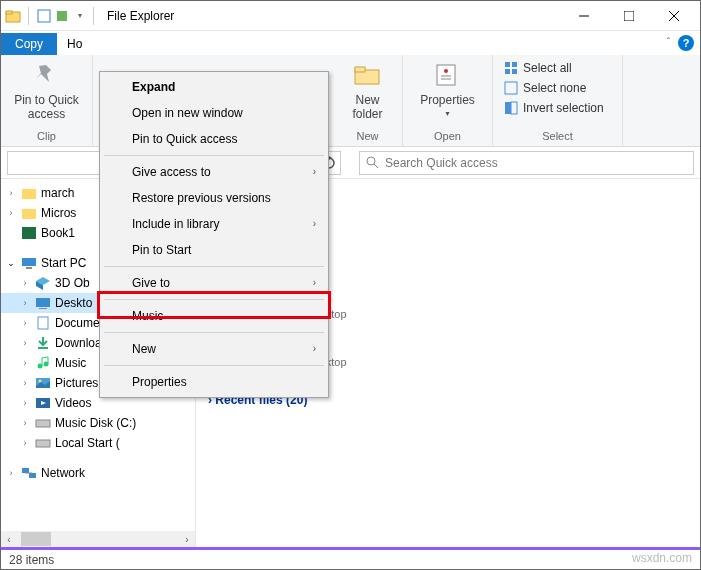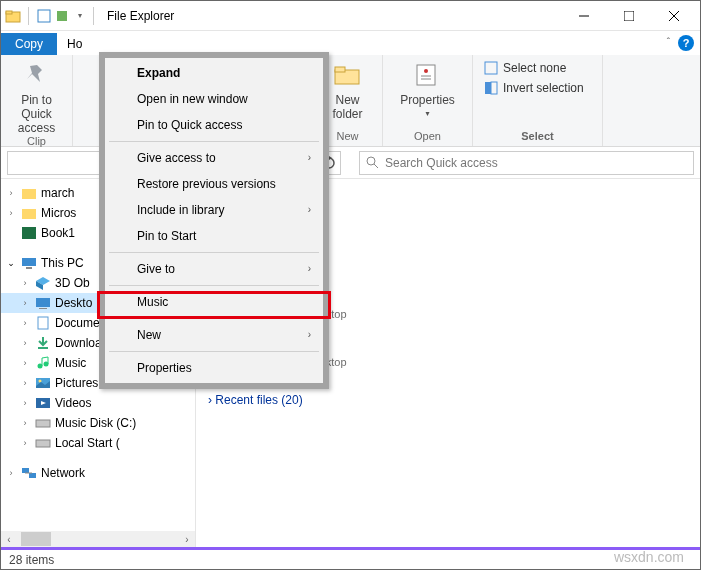--- a/index.html
+++ b/index.html
@@ -36,22 +36,22 @@
 .tree-ico { width: 16px; height: 16px; display: flex; align-items: center; justify-content: center; }
 .content { flex: 1; padding: 8px 12px; overflow: hidden; }
 .group-hdr { color: #003399; font-size: 12px; margin: 6px 0; }
 .group-hdr .count { color: #555; }
 .file-item { display: flex; align-items: center; gap: 10px; padding: 6px 10px; }
 .file-ico { width: 36px; height: 36px; }
 .file-info { display: flex; flex-direction: column; }
 .file-name { font-size: 12px; color: #000; }
 .file-sub { font-size: 11px; color: #6d6d6d; }
 .statusbar { height: 22px; border-top: 3px solid #8b5cf6; display: flex; align-items: center; padding: 0 8px; font-size: 11px; color: #444; }
-.watermark { position: absolute; right: 16px; bottom: 4px; font-size: 14px; color: #bbb; }
-.context-menu { position: absolute; left: 98px; top: 51px; width: 230px; background: #f2f2f2; border: 6px solid #a3a3a3; box-shadow: 2px 2px 4px rgba(0,0,0,0.25); z-index: 100; padding: 2px; }
+.watermark { position: absolute; right: 8px; bottom: 4px; font-size: 12px; color: #bbb; }
+.context-menu { position: absolute; left: 98px; top: 70px; width: 230px; background: #f2f2f2; border: 1px solid #a3a3a3; box-shadow: 2px 2px 4px rgba(0,0,0,0.25); z-index: 100; padding: 2px; }
 .ctx-item { padding: 6px 24px 6px 30px; font-size: 12px; color: #000; position: relative; background:#f2f2f2; }
 .ctx-item .sub-arrow { position: absolute; right: 10px; top: 7px; color: #555; font-size: 10px; }
 .ctx-sep { height: 1px; background: #d0d0d0; margin: 3px 2px; }
 .ctx-highlight { position: absolute; left: 96px; top: 290px; width: 234px; height: 28px; border: 3px solid #e3000f; z-index: 101; pointer-events:none; }
 .scroll-h { position:absolute; bottom:0; left:0; right:0; height:16px; background:#f0f0f0; display:flex; align-items:center; }
 .scroll-h .thumb{ width:30px; height:14px; background:#cdcdcd; margin-left:4px;}
 .scroll-h .arrow{ width:16px; text-align:center; color:#666; font-size:10px;}
 .scroll-h .spacer{flex:1;}
 svg { display: block; }
 </style>
@@ -102,21 +102,21 @@
 </div>
 
 <div class="tabs">
   <div class="tab-file">Copy</div>
   <div class="tab-home">Ho</div>
   <span class="chev-up">ˆ</span>
   <div class="help-icon">?</div>
 </div>
 
 <div class="ribbon">
-  <div class="ribbon-group" style="width:72px;">
+  <div class="ribbon-group" style="width:92px;">
     <div class="rb-big">
       <span class="rb-ico">
         <svg width="26" height="26">
             <path d="M13 3 L18 8 L14 12 L16 20 L8 12 L3 17 L8 11 L6 4 Z" fill="#9aa1a9"></path>
           </svg>
       </span>
       <span style="white-space:pre-line;">Pin to Quick
 access</span>
     </div>
     <div class="ribbon-group-label">Clip</div>
@@ -148,36 +148,47 @@
       <span>Properties</span>
       <span style="font-size:8px;color:#555;">▾</span>
     </div>
     <div class="ribbon-group-label">Open</div>
   </div>
   <div class="ribbon-group" style="width:130px; align-items:flex-start;">
     <div class="rb-row">
       <div class="rb-row-item">
         <span class="rb-small-ico">
             <svg width="14" height="14">
+              <rect x="1" y="1" width="5" height="5" fill="#4a90d9"></rect>
+              <rect x="8" y="1" width="5" height="5" fill="#4a90d9"></rect>
+              <rect x="1" y="8" width="5" height="5" fill="#4a90d9"></rect>
+              <rect x="8" y="8" width="5" height="5" fill="#4a90d9"></rect>
+            </svg>
+          </span>
+        <span>Select all</span>
+      </div>
+      <div class="rb-row-item">
+        <span class="rb-small-ico">
+            <svg width="14" height="14">
               <rect x="1" y="1" width="12" height="12" fill="none" stroke="#4a90d9"></rect>
             </svg>
           </span>
         <span>Select none</span>
       </div>
       <div class="rb-row-item">
         <span class="rb-small-ico">
             <svg width="14" height="14">
               <rect x="1" y="1" width="6" height="12" fill="#4a90d9"></rect>
               <rect x="7" y="1" width="6" height="12" fill="none" stroke="#4a90d9"></rect>
             </svg>
           </span>
         <span>Invert selection</span>
       </div>
     </div>
-    <div class="ribbon-group-label" style="align-self:center;font-weight:bold;">Select</div>
+    <div class="ribbon-group-label" style="align-self:center;">Select</div>
   </div>
 </div>
 
 <div class="addr-bar">
   <div class="addr-path"></div>
   <div class="addr-ctrl">˅</div>
   <div class="addr-ctrl">
     <svg width="14" height="14">
         <path d="M7 2 A5 5 0 1 1 2 7" fill="none" stroke="#555" stroke-width="1.5"></path>
         <path d="M7 0 L7 4 L10 2 Z" fill="#555"></path>
@@ -225,21 +236,21 @@
       </div>
     <div style="height:10px;"></div>
     <div class="tree-item">
         <span class="tree-arrow" style="color:#000;">⌄</span>
         <span class="tree-ico">
           <svg width="16" height="14">
             <rect x="1" y="2" width="14" height="8" fill="#3b8bd0"></rect>
             <rect x="5" y="11" width="6" height="2" fill="#888"></rect>
           </svg>
         </span>
-        <span>This PC</span>
+        <span>Start PC</span>
       </div>
     <div class="tree-item" style="padding-left:18px;">
         <span class="tree-arrow">›</span>
         <span class="tree-ico">
           <svg width="16" height="14">
             <polygon points="8,1 15,5 8,9 1,5" fill="#55b0e8"></polygon>
             <polygon points="1,5 8,9 8,14 1,10" fill="#2b80b8"></polygon>
           </svg>
         </span>
         <span>3D Ob</span>
@@ -369,21 +380,21 @@
             <rect x="2" y="8" width="30" height="20" fill="#ffe39a" stroke="#caa33a"></rect>
             <rect x="2" y="5" width="12" height="5" fill="#ffe39a" stroke="#caa33a"></rect>
             <rect x="20" y="12" width="10" height="14" fill="#fff" stroke="#ccc"></rect>
           </svg>
       </span>
       <div class="file-info">
           <span class="file-name">review files</span>
           <span class="file-sub">This PC\Desktop</span>
         </div>
     </div>
-    <div class="group-hdr" style="margin-top:14px;">› <span>Recent files (20)</span></div>
+    <div class="group-hdr" style="margin-top:14px;font-weight:bold;">› <span>Recent files (20)</span></div>
   </div>
 </div>
 
 <div class="statusbar">
   <span>28 items</span>
 </div>
 <span class="watermark">wsxdn.com</span>
 
 <div class="context-menu">
   <div class="ctx-item" style="font-weight:bold;">Expand</div>

